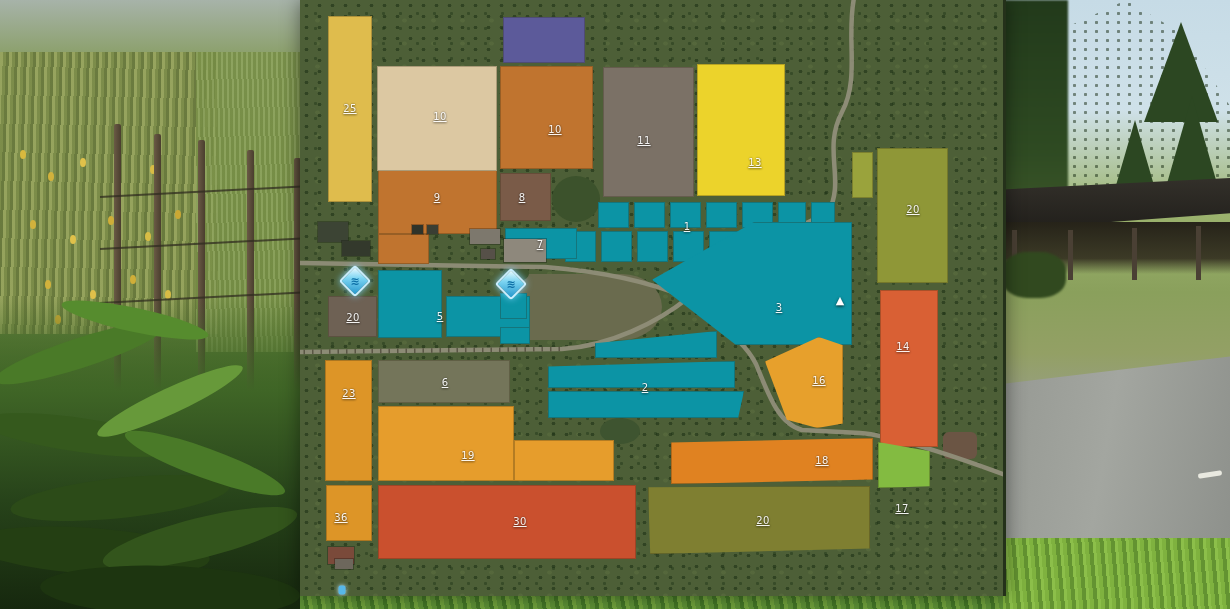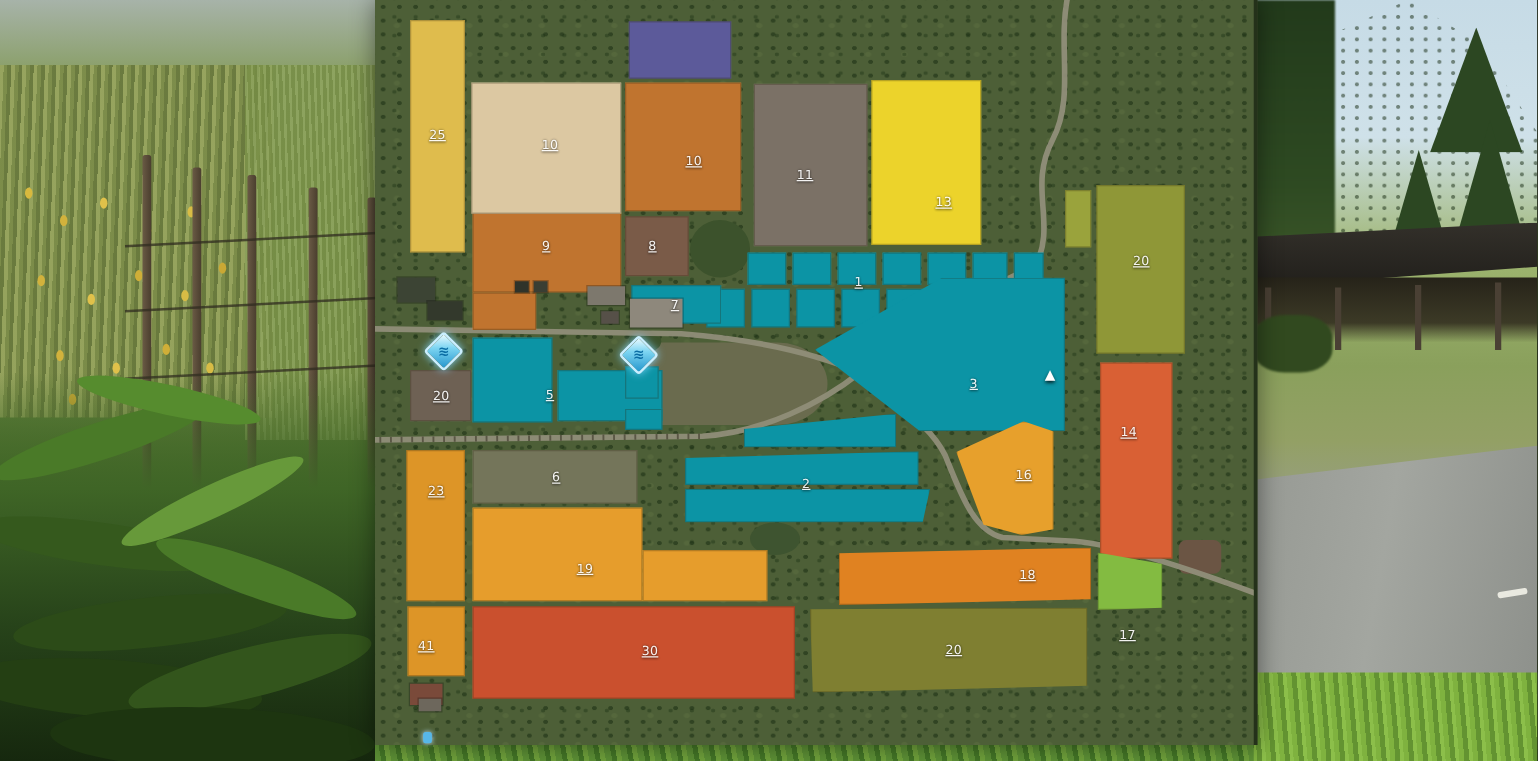--- a/index.html
+++ b/index.html
@@ -232,19 +232,19 @@
         <span class="fnum" style="left: 344px; top: 141px;">11</span>
         <span class="fnum" style="left: 455px; top: 163px;">13</span>
         <span class="fnum" style="left: 603px; top: 347px;">14</span>
         <span class="fnum" style="left: 613px; top: 210px;">20</span>
         <span class="fnum" style="left: 519px; top: 381px;">16</span>
         <span class="fnum" style="left: 602px; top: 489px; margin-top: 20px;">17</span>
         <span class="fnum" style="left: 522px; top: 461px;">18</span>
         <span class="fnum" style="left: 168px; top: 456px;">19</span>
         <span class="fnum" style="left: 463px; top: 521px;">20</span>
         <span class="fnum" style="left: 220px; top: 522px;">30</span>
-        <span class="fnum" style="left: 41px; top: 518px;">41</span>
+        <span class="fnum" style="left: 41px; top: 518px;">36</span>
         <span class="fnum" style="left: 49px; top: 394px;">23</span>
         <span class="fnum" style="left: 53px; top: 318px;">20</span>
         <span class="fnum" style="left: 50px; top: 109px;">25</span>
       </div>
   </div>
 </div>
 
 </body></html>

